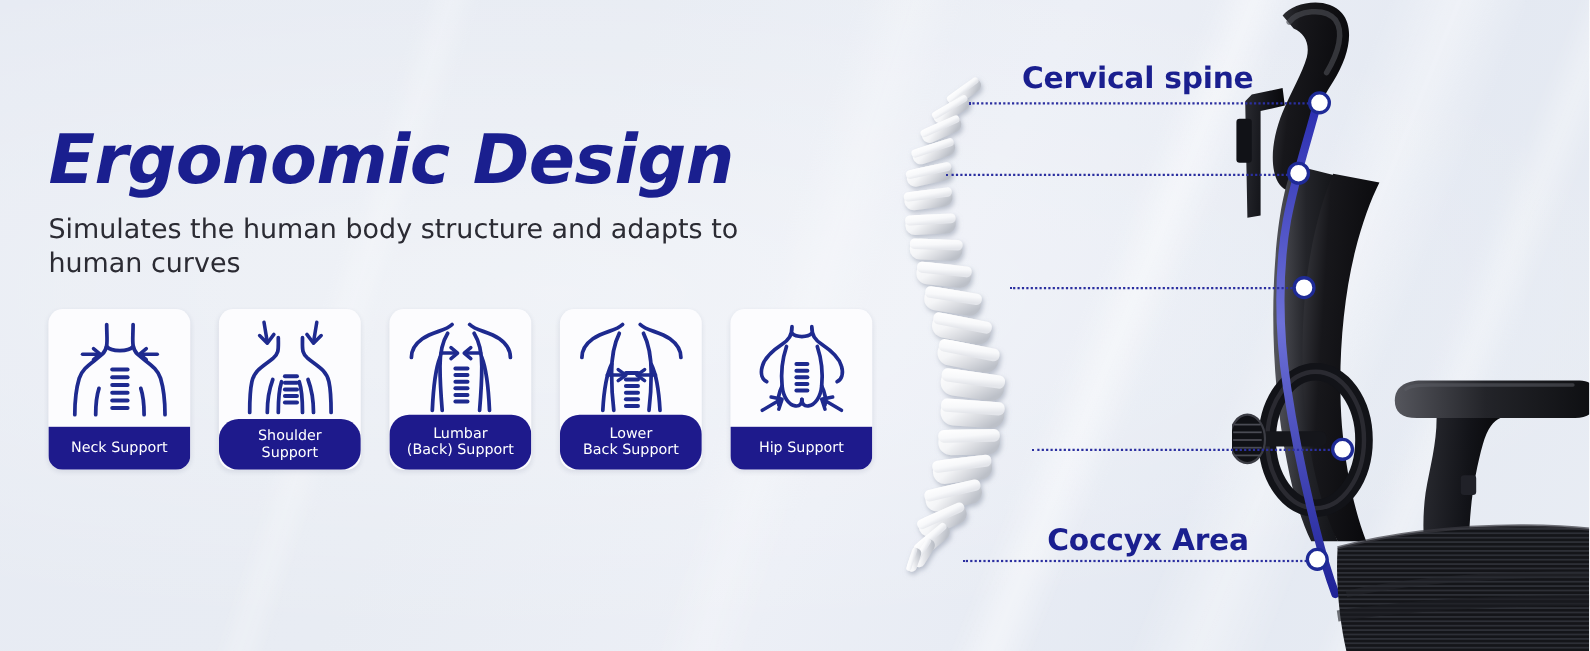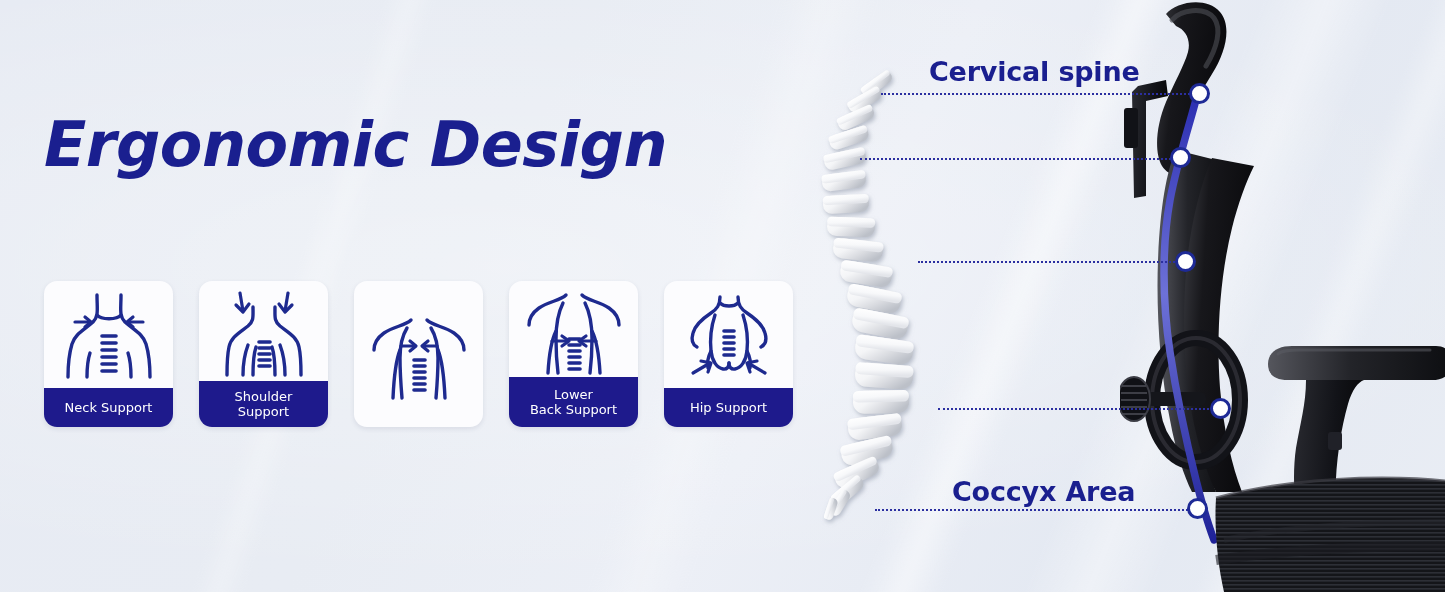--- a/index.html
+++ b/index.html
@@ -88,21 +88,21 @@
     color: #ffffff;
     text-align: center;
     font-size: 13px;
     line-height: 1.18;
     display: flex;
     align-items: center;
     justify-content: center;
     padding: 3px 4px;
   }
   .card-label.one-line { height: 33px; }
-  .card-label.two-line { height: 48px; }
+  .card-label.two-line { height: 48px; border-radius: 18px; }
 
   
   #spine { position: absolute; left: 815px; top: 60px; }
 
   
   #chair { position: absolute; left: 1120px; top: 0; }
 
   
   .callout-label {
     position: absolute;
@@ -134,20 +134,21 @@
 <div id="stage">
 
   <div class="streak" style="left:980px; top:-140px; width:70px; height:900px; transform:rotate(22deg); opacity:.55;"></div>
   <div class="streak" style="left:1150px; top:-160px; width:120px; height:900px; transform:rotate(22deg); opacity:.45;"></div>
   <div class="streak" style="left:1320px; top:-160px; width:60px; height:900px; transform:rotate(22deg); opacity:.40;"></div>
   <div class="streak" style="left:300px; top:-220px; width:45px; height:980px; transform:rotate(18deg); opacity:.30;"></div>
   <div class="streak" style="left:690px; top:-200px; width:90px; height:980px; transform:rotate(18deg); opacity:.28;"></div>
   <div class="vignette"></div>
 
   <div class="headline">Ergonomic Design</div>
+  <div class="subhead">Simulates the human body structure and adapts to human curves</div>
 
   <div class="cards">
 
     <div class="card">
       <div class="card-icon">
         <svg width="104" height="96" viewBox="0 0 104 96" fill="none" stroke="#1e2a8f" stroke-width="3.4" stroke-linecap="round" stroke-linejoin="round">
           <path d="M40 6 C40 20 42 27 36 33 C27 41 18 45 15 55 C12 65 11 78 11 88"></path>
           <path d="M64 6 C64 20 62 27 68 33 C77 41 86 45 89 55 C92 65 93 78 93 88"></path>
           <path d="M40 26 C44 31 60 31 64 26"></path>
           <path d="M30 88 C30 78 31 70 33 64"></path>
@@ -222,20 +223,26 @@
           </g>
           <g stroke-width="3.6">
             <path d="M47 50 H58"></path>
               <path d="M47 56 H58"></path>
               <path d="M47 62 H58"></path>
             <path d="M47 68 H58"></path>
               <path d="M47 74 H58"></path>
               <path d="M47 80 H58"></path>
           </g>
         </svg>
+      </div>
+      <div class="card-label two-line">
+        <span>
+          <span>Lumbar</span><br>
+          <span>(Back) Support</span>
+        </span>
       </div>
     </div>
 
     <div class="card">
       <div class="card-icon">
         <svg width="104" height="92" viewBox="0 0 104 92" fill="none" stroke="#1e2a8f" stroke-width="3.4" stroke-linecap="round" stroke-linejoin="round">
           <path d="M44 10 C38 16 27 16 17 23 C10 28 7 34 7 40"></path>
           <path d="M60 10 C66 16 77 16 87 23 C94 28 97 34 97 40"></path>
           <path d="M41 18 C36 28 34 40 34 54 C34 68 35 80 36 88"></path>
           <path d="M63 18 C68 28 70 40 70 54 C70 68 69 80 68 88"></path>

